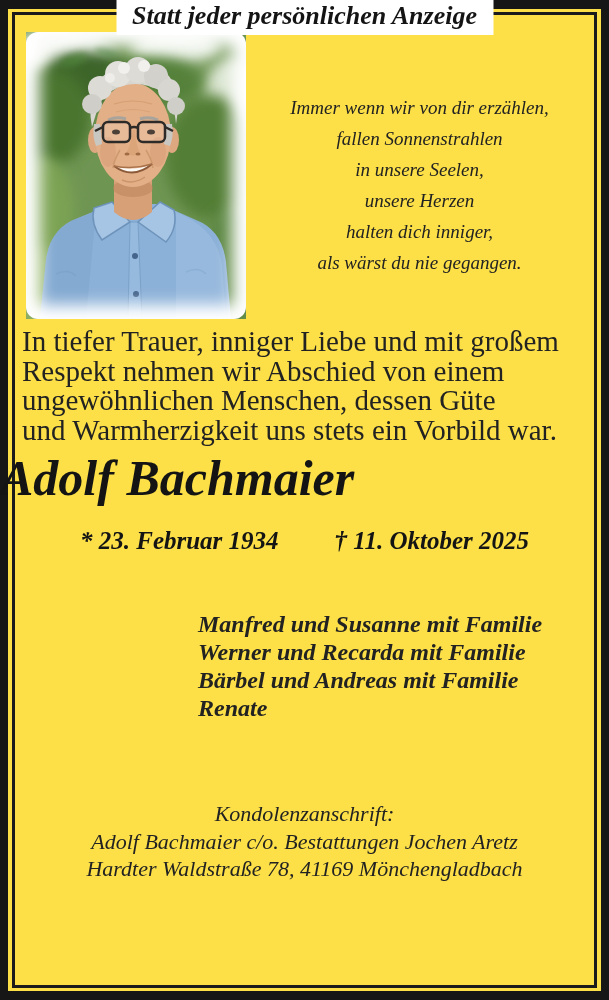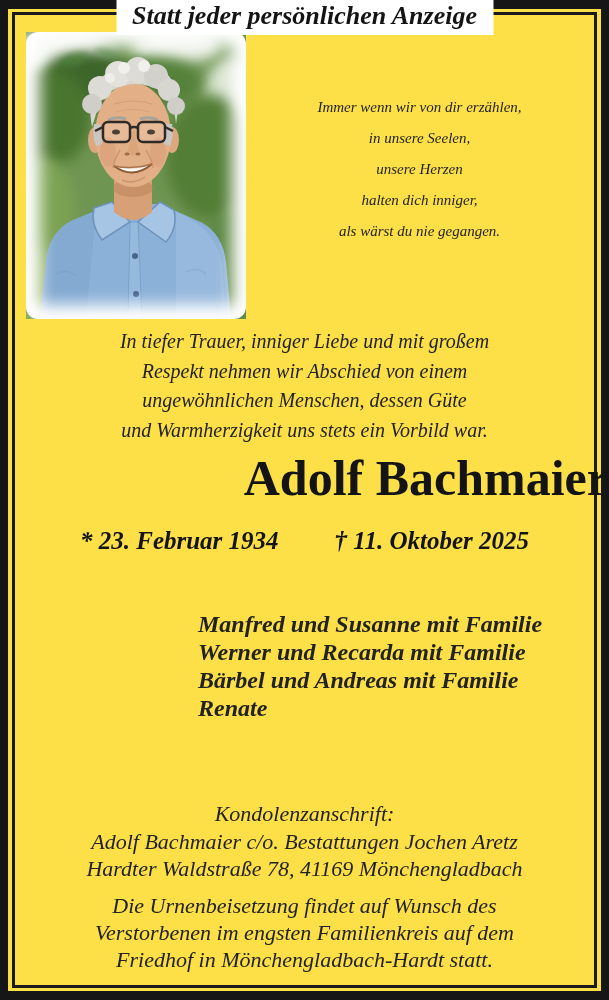--- a/index.html
+++ b/index.html
@@ -55,40 +55,39 @@
     border-radius: 12px;
     box-shadow: inset 0 0 16px 14px #ffffff;
     pointer-events: none;
   }
 
   .poem {
     position: absolute;
     left: 248px; right: 18px; top: 92px;
     text-align: center;
     font-style: italic;
-    font-size: 15px; line-height: 31px;
+    font-size: 19px; line-height: 31px;
     color: #222222;
     z-index: 2;
   }
 
   .tribute {
     position: absolute;
     left: 22px; right: 22px; top: 327px;
-    text-align: center;
-    font-style: italic;
-    font-size: 20px; line-height: 29.5px;
+    text-align: left;
+    font-size: 29px; line-height: 29.5px;
     color: #222222;
     z-index: 2;
   }
 
   .name {
     position: absolute;
     left: 0; right: 0; top: 448px;
-    text-align: right;
-    font-size: 50px; font-weight: 700; 
+    text-align: left;
+    font-size: 50px; font-weight: 700; font-style: italic;
     line-height: 60px;
     color: #141414;
     z-index: 2;
   }
 
   .dates {
     position: absolute;
     left: 0; right: 0; top: 524px;
     display: flex; justify-content: center; gap: 56px;
     font-size: 25px; font-weight: 700; font-style: italic;
@@ -220,20 +219,21 @@
       <path d="M 88 134 Q 107 148 126 132 Q 108 140 88 134 Z" fill="#fdf9f4"></path>
       <path d="M 88 134 Q 107 148 126 132" stroke="#8c5a38" stroke-width="2" fill="none"></path>
       <path d="M 88 134 Q 107 138 126 132" stroke="#a9714a" stroke-width="1.5" fill="none"></path>
       <path d="M 96 148 Q 107 153 119 145" stroke="#c08a5e" stroke-width="1.5" fill="none" opacity="0.7"></path>
     </svg>
     <div class="photo-feather"></div>
   </div>
 
   <div class="poem">
     <div>Immer wenn wir von dir erzählen,</div>
+    <div>fallen Sonnenstrahlen</div>
     <div>in unsere Seelen,</div>
     <div>unsere Herzen</div>
     <div>halten dich inniger,</div>
     <div>als wärst du nie gegangen.</div>
   </div>
 
   <div class="tribute">
     <div>In tiefer Trauer, inniger Liebe und mit großem</div>
     <div>Respekt nehmen wir Abschied von einem</div>
     <div>ungewöhnlichen Menschen, dessen Güte</div>
@@ -253,19 +253,14 @@
     <div>Bärbel und Andreas mit Familie</div>
     <div>Renate</div>
   </div>
 
   <div class="condolence">
     <div>Kondolenzanschrift:</div>
     <div>Adolf Bachmaier c/o. Bestattungen Jochen Aretz</div>
     <div>Hardter Waldstraße 78, 41169 Mönchengladbach</div>
   </div>
 
-  <div class="funeral">
-    <div>Die Urnenbeisetzung findet auf Wunsch des</div>
-    <div>Verstorbenen im engsten Familienkreis auf dem</div>
-    <div>Friedhof in Mönchengladbach-Hardt statt.</div>
-  </div>
 
 </div>
 
 </body></html>

